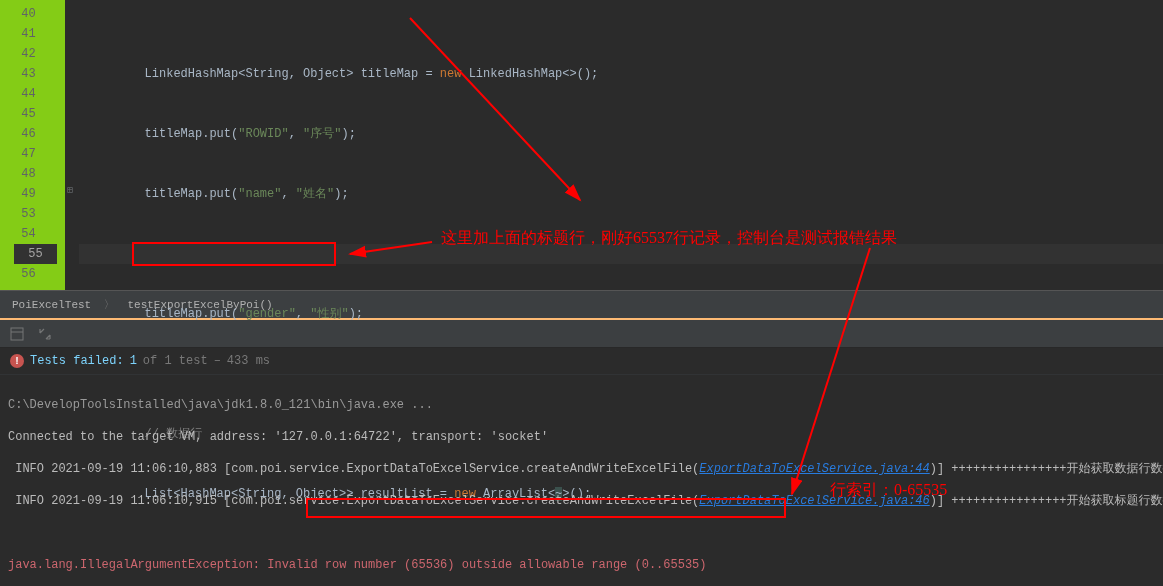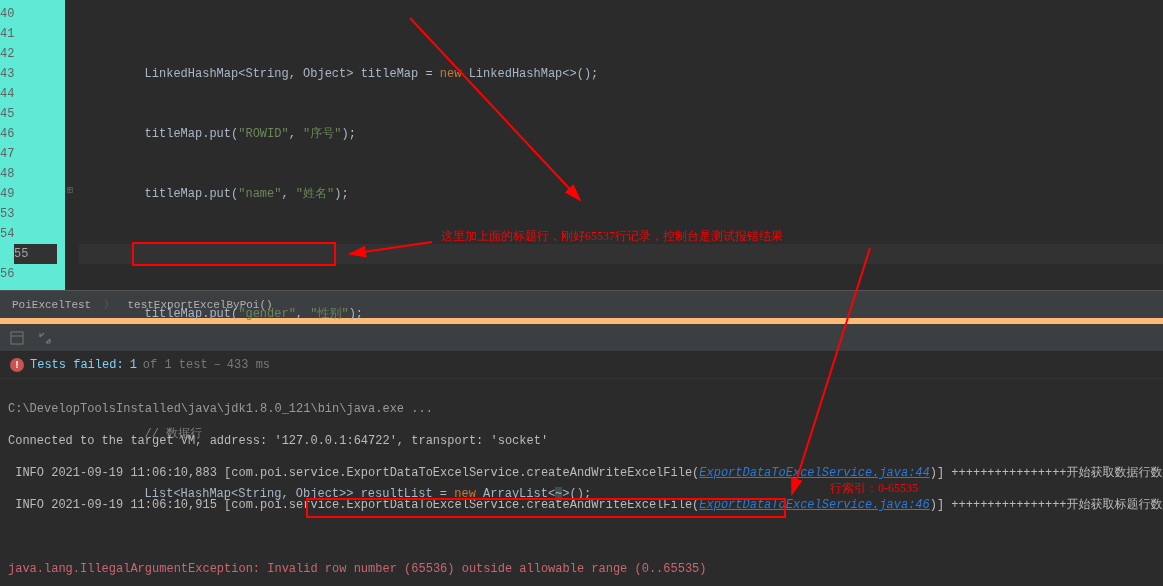--- a/index.html
+++ b/index.html
@@ -15,24 +15,24 @@
 }
 
 .editor-area {
   display: flex;
   height: 290px;
   background: #2b2b2b;
   position: relative;
 }
 
 .gutter {
-  background: #5eead4;
+  background: #84cc16;
   width: 65px;
   padding: 4px 8px 4px 0;
-  text-align: left;
+  text-align: center;
   color: #606366;
   line-height: 20px;
   user-select: none;
 }
 
 .gutter .line-num { height: 20px; }
 .gutter .current { color: #a4a3a3; background: #323232; margin-left: 14px; }
 
 .fold-column {
   width: 14px;
@@ -74,21 +74,21 @@
 .red-box {
   border: 2px solid #ff0000;
   position: absolute;
   pointer-events: none;
 }
 
 .breadcrumb {
   padding: 6px 12px;
   background: #3c3f41;
   border-top: 1px solid #555555;
-  border-bottom: 6px solid #fdba74;
+  border-bottom: 2px solid #fdba74;
   color: #b0b0b0;
   font-size: 11px;
 }
 .breadcrumb .sep { color: #787878; margin: 0 6px; }
 
 .tool-window {
   background: #2b2b2b;
   height: 260px;
 }
 
@@ -145,21 +145,21 @@
 
 .console-line { height: 16px; }
 .console .grey { color: #999999; }
 .console .link { color: #287bde; text-decoration: underline; cursor: pointer; font-style: italic; }
 .console .err { color: #cc666e; }
 .console .white { color: #bbbbbb; }
 
 .annotation {
   position: absolute;
   color: #ff0000;
-  font-size: 12px;
+  font-size: 16px;
   font-family: SimSun, serif;
   pointer-events: none;
   z-index: 50;
 }
 
 svg.arrow {
   position: absolute;
   pointer-events: none;
   z-index: 40;
 }

